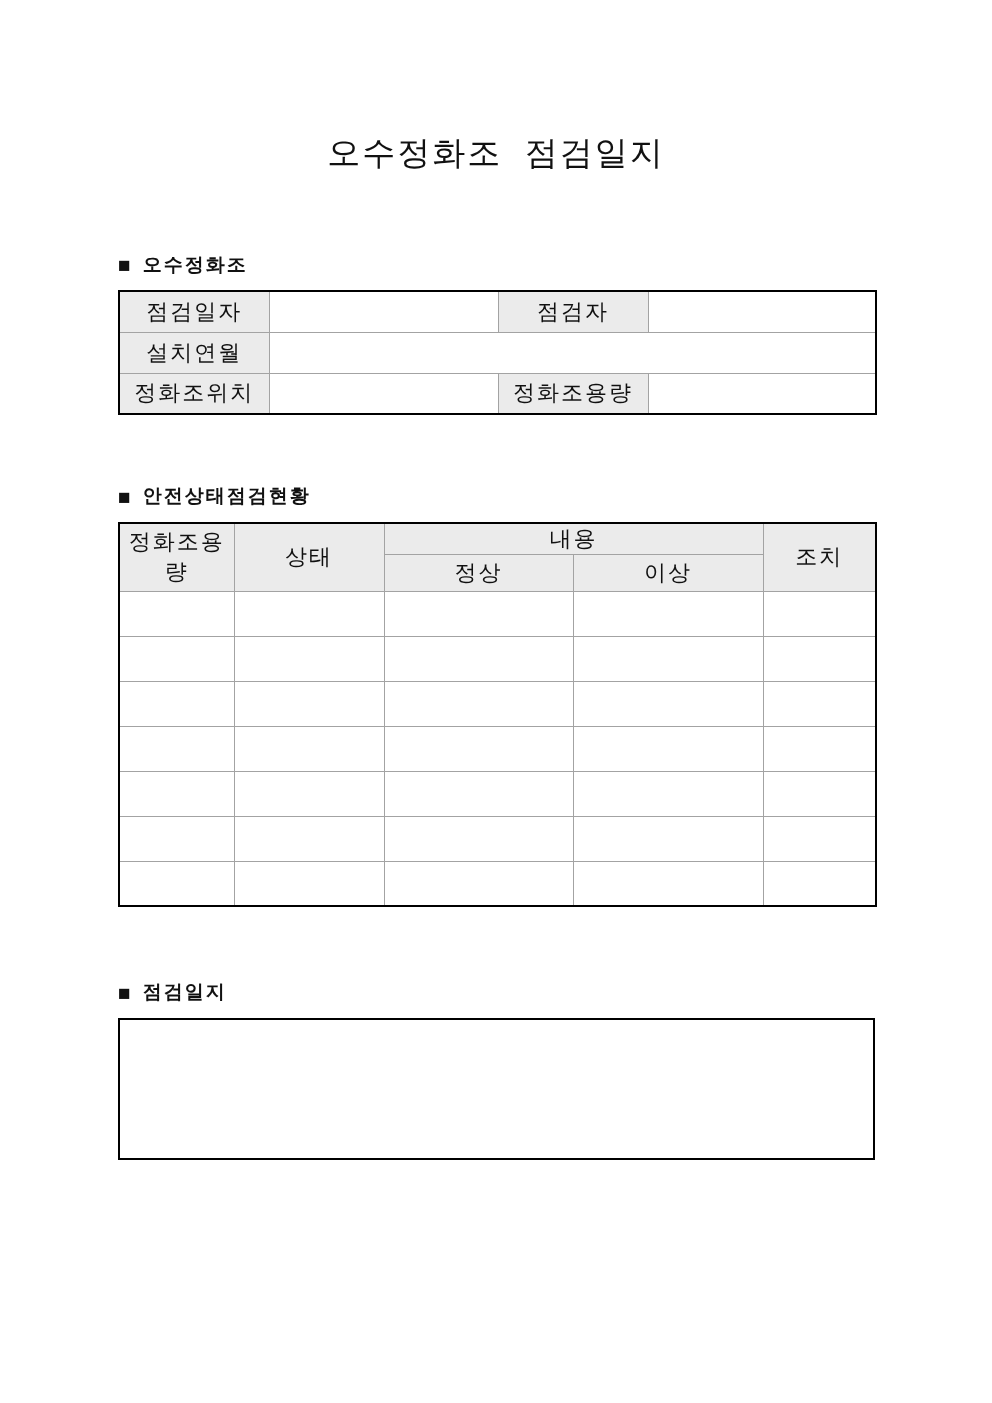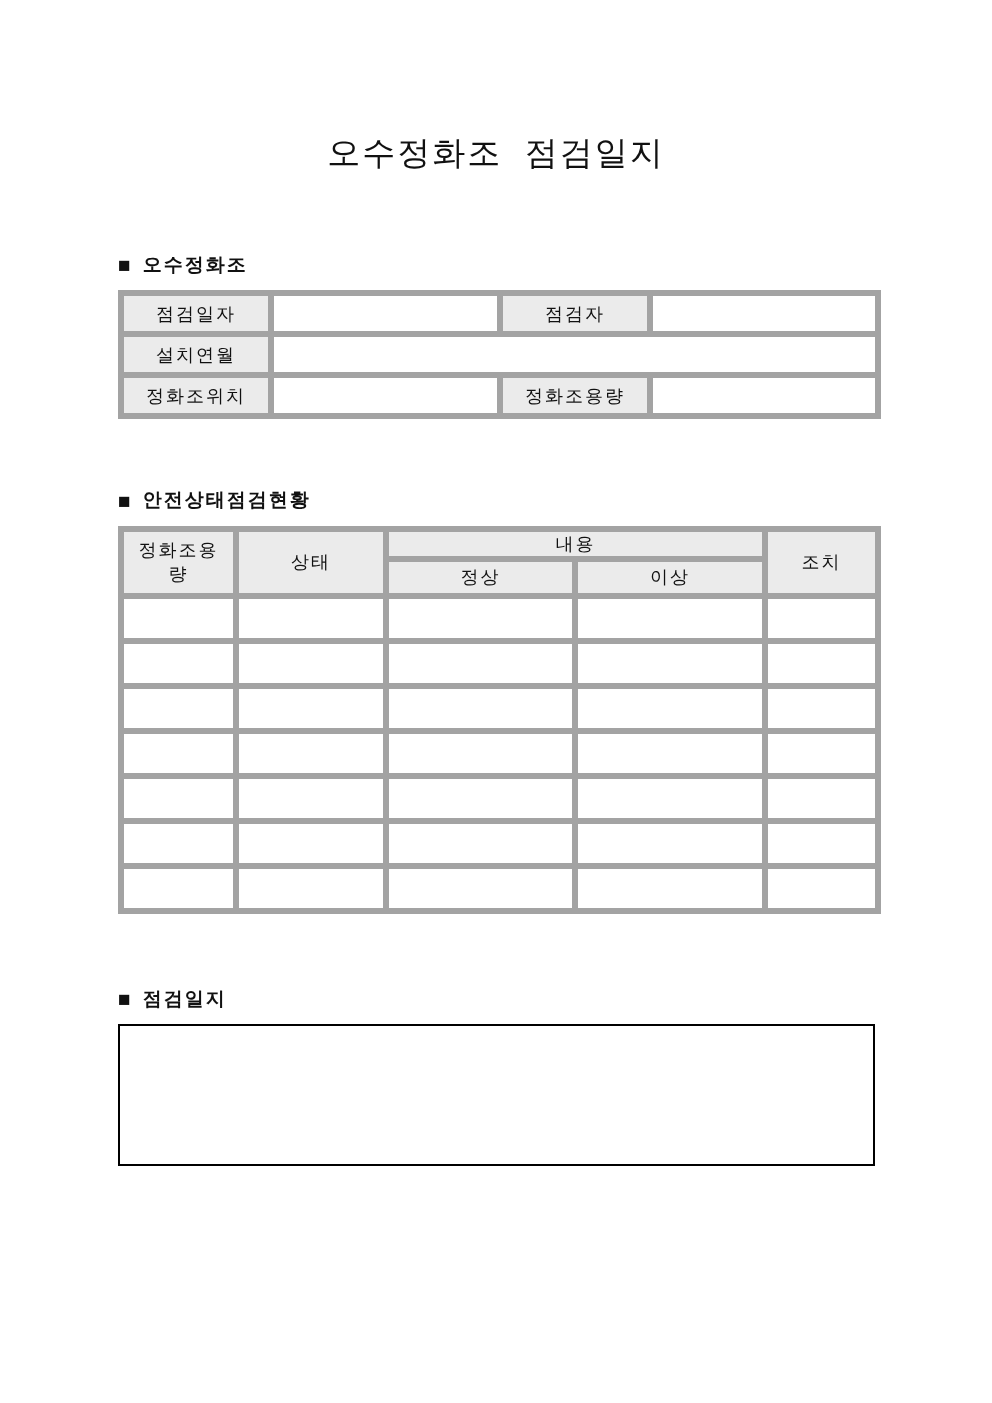--- a/index.html
+++ b/index.html
@@ -45,23 +45,23 @@
   .sec-notes   { margin-top: 72px; }
 
   table.tbl {
     margin-top: 13px;
     border-collapse: collapse;
     table-layout: fixed;
     width: 757px;
     border: 2px solid #000000;
   }
   table.tbl td {
-    border: 6px solid #a3a3a3;
+    border: 1px solid #a3a3a3;
     padding: 0 6px;
-    font-size: 18px;
+    font-size: 22px;
     vertical-align: middle;
   }
   td.lbl, td.hdr {
     background: #ebebeb;
     text-align: center;
     letter-spacing: 2px;
   }
   td.val, td.empty { background: #ffffff; }
 
   table.basic td { height: 41px; }

